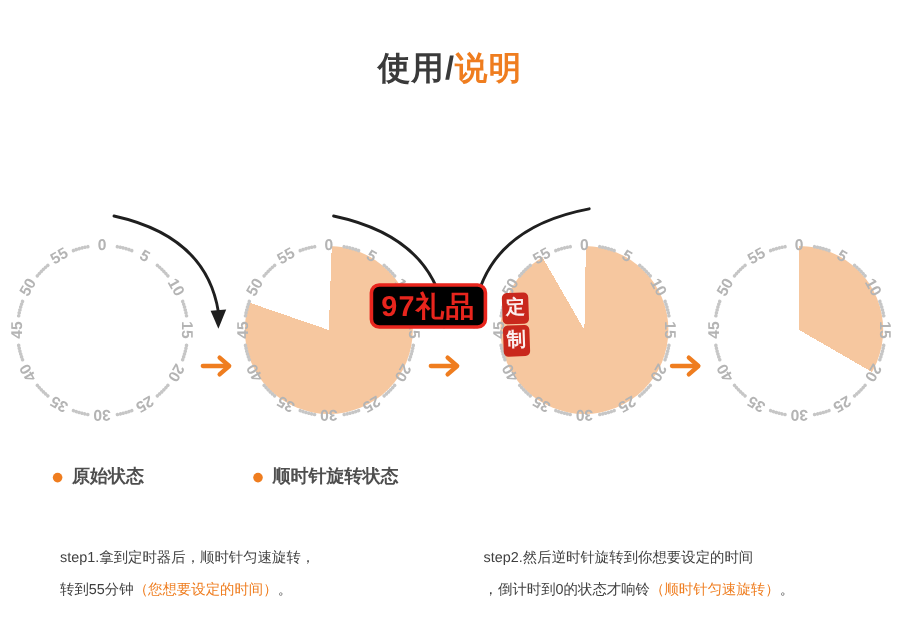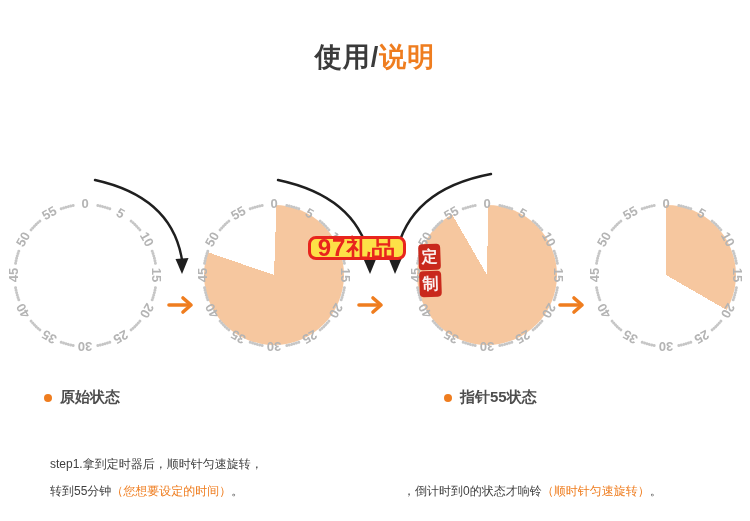--- a/index.html
+++ b/index.html
@@ -32,22 +32,22 @@
   }
 
   
   .arrows-svg { position:absolute; left:0; top:0; z-index:3; pointer-events:none; }
   .curve { fill:none; stroke:var(--arrow-black); stroke-width:2.4; stroke-linecap:round; }
   .curve-head { fill:var(--arrow-black); stroke:none; }
   .oarrow { fill:none; stroke:var(--accent); stroke-width:3.6; stroke-linecap:round; stroke-linejoin:round; }
 
   
   .wm-box {
-    position:absolute; left:308px; top:236px; width:98px; height:24px; box-sizing:border-box;
-    border:3px solid var(--wm-red); border-radius:8px; background:#fde047; z-index:5;
+    position:absolute; left:308px; top:236px; width:98px; height:38px; box-sizing:border-box;
+    border:3px solid var(--wm-red); border-radius:8px; background:#000000; z-index:5;
     display:flex; align-items:center; justify-content:center;
     font-size:24px; font-weight:bold; color:var(--wm-red); letter-spacing:1px;
   }
   .wm-seal { position:absolute; left:419px; top:244px; width:22px; z-index:5; transform:rotate(-2deg); }
   .wm-seal-char {
     width:22px; height:26px; margin-bottom:1px; border-radius:4px;
     background:var(--seal-red); color:rgba(255,255,255,.93);
     font-size:16px; font-weight:bold; line-height:26px; text-align:center;
   }
 
@@ -450,27 +450,27 @@
   <div class="wm-box">97礼品</div>
   <div class="wm-seal">
     <div class="wm-seal-char">定</div>
     <div class="wm-seal-char">制</div>
   </div>
 
   <div class="caption cap-1">
     <span class="bullet"></span>
     <span>原始状态</span>
   </div>
-  <div class="caption cap-3">
+  <div class="caption cap-2">
     <span class="bullet"></span>
-    <span>指针55状态</span>
+    <span>顺时针旋转状态</span>
   </div>
 
   <div class="step step-1">
     <span>step1.拿到定时器后，顺时针匀速旋转，</span><br>
     <span>转到55分钟</span><span class="orange">（您想要设定的时间）</span><span>。</span>
   </div>
   <div class="step step-2">
-    <br>
+    <span>step2.然后逆时针旋转到你想要设定的时间</span><br>
     <span>，倒计时到0的状态才响铃</span><span class="orange">（顺时针匀速旋转）</span><span>。</span>
   </div>
 
 </div>
 
 </body></html>

